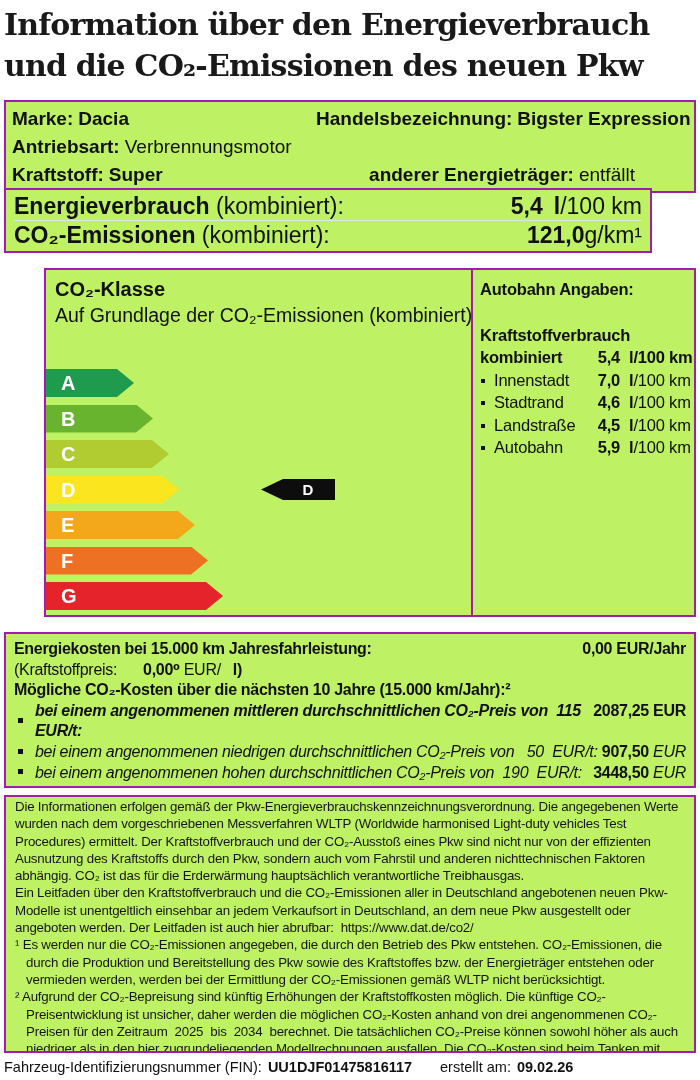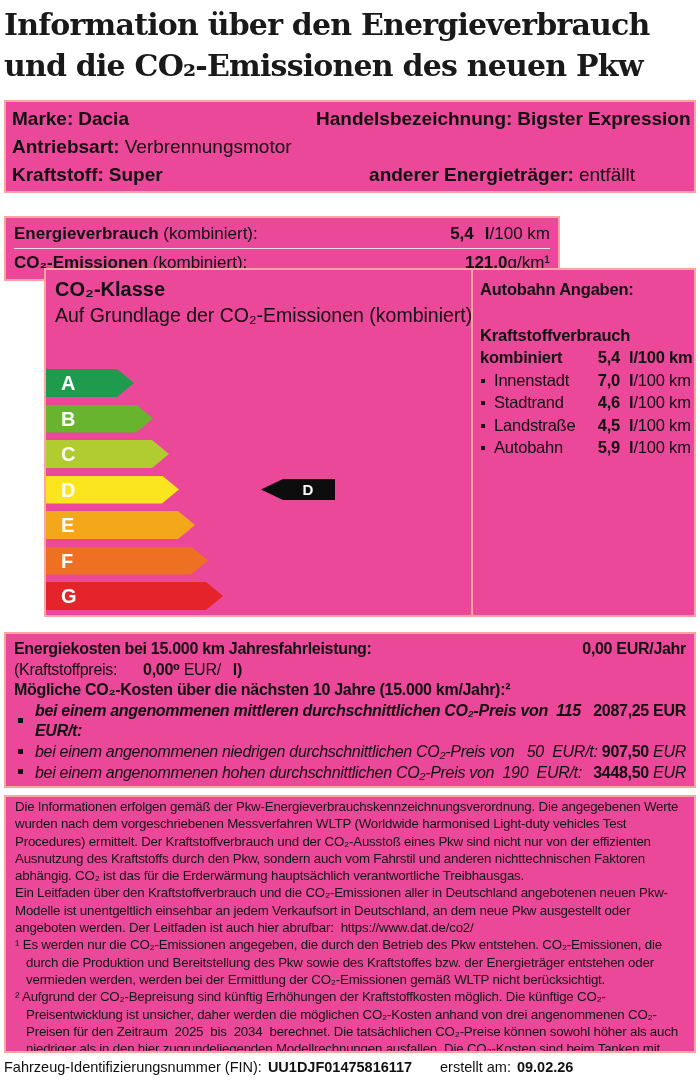--- a/index.html
+++ b/index.html
@@ -6,31 +6,31 @@
   html,body { background:#fff; }
   body { width:700px; height:1080px; position:relative; font-family:"Liberation Sans","DejaVu Sans",sans-serif; color:#111; }
   .page { position:relative; width:700px; height:1080px; overflow:hidden; background:#fff; }
   .abs { position:absolute; }
   b, .b { font-weight:bold; }
 
   
   .title { left:4px; top:4px; width:692px; font-family:"DejaVu Serif","Liberation Serif",serif; font-weight:bold; font-size:30px; line-height:41px; letter-spacing:-0.8px; color:#191919; }
 
   
-  .box { border:2px solid #fca5a5; background:#ec4899; overflow:hidden; }
+  .box { border:2px solid #a21caf; background:#bef264; overflow:hidden; }
 
   
   .vehicle { left:4px; top:100px; width:692px; height:93px; padding:3px 6px; font-size:19px; }
   .vrow { display:flex; line-height:28px; white-space:nowrap; }
   .vcell-l { width:304px; flex:none; }
   .vcell-r { flex:1;text-align:center; }
   .lblval .val { margin-left:5px; }
 
   
-  .consumption { left:4px; top:216px; width:556px; height:65px; padding:2px 8px; font-size:17px; }
+  .consumption { left:4px; top:188px; width:648px; height:65px; padding:2px 8px; font-size:23px; }
   .crow { display:flex; align-items:center; line-height:28px; }
   .crow.sep { border-bottom:1px solid #e3e3e3; }
   .crow .right { margin-left:auto; white-space:nowrap; }
   .unit-gap { margin-left:11px; }
 
   
   .co2box { left:4px; top:268px; width:458px; height:349px; padding:6px 0 0 0;margin-left:40px; }
   .co2box .hd { padding-left:9px; font-size:20px; line-height:26px; }
   .co2box .sub { padding-left:9px; font-size:19.5px; line-height:26px; font-weight:normal; }
   .bars-wrap { position:relative; margin-top:41px; }

